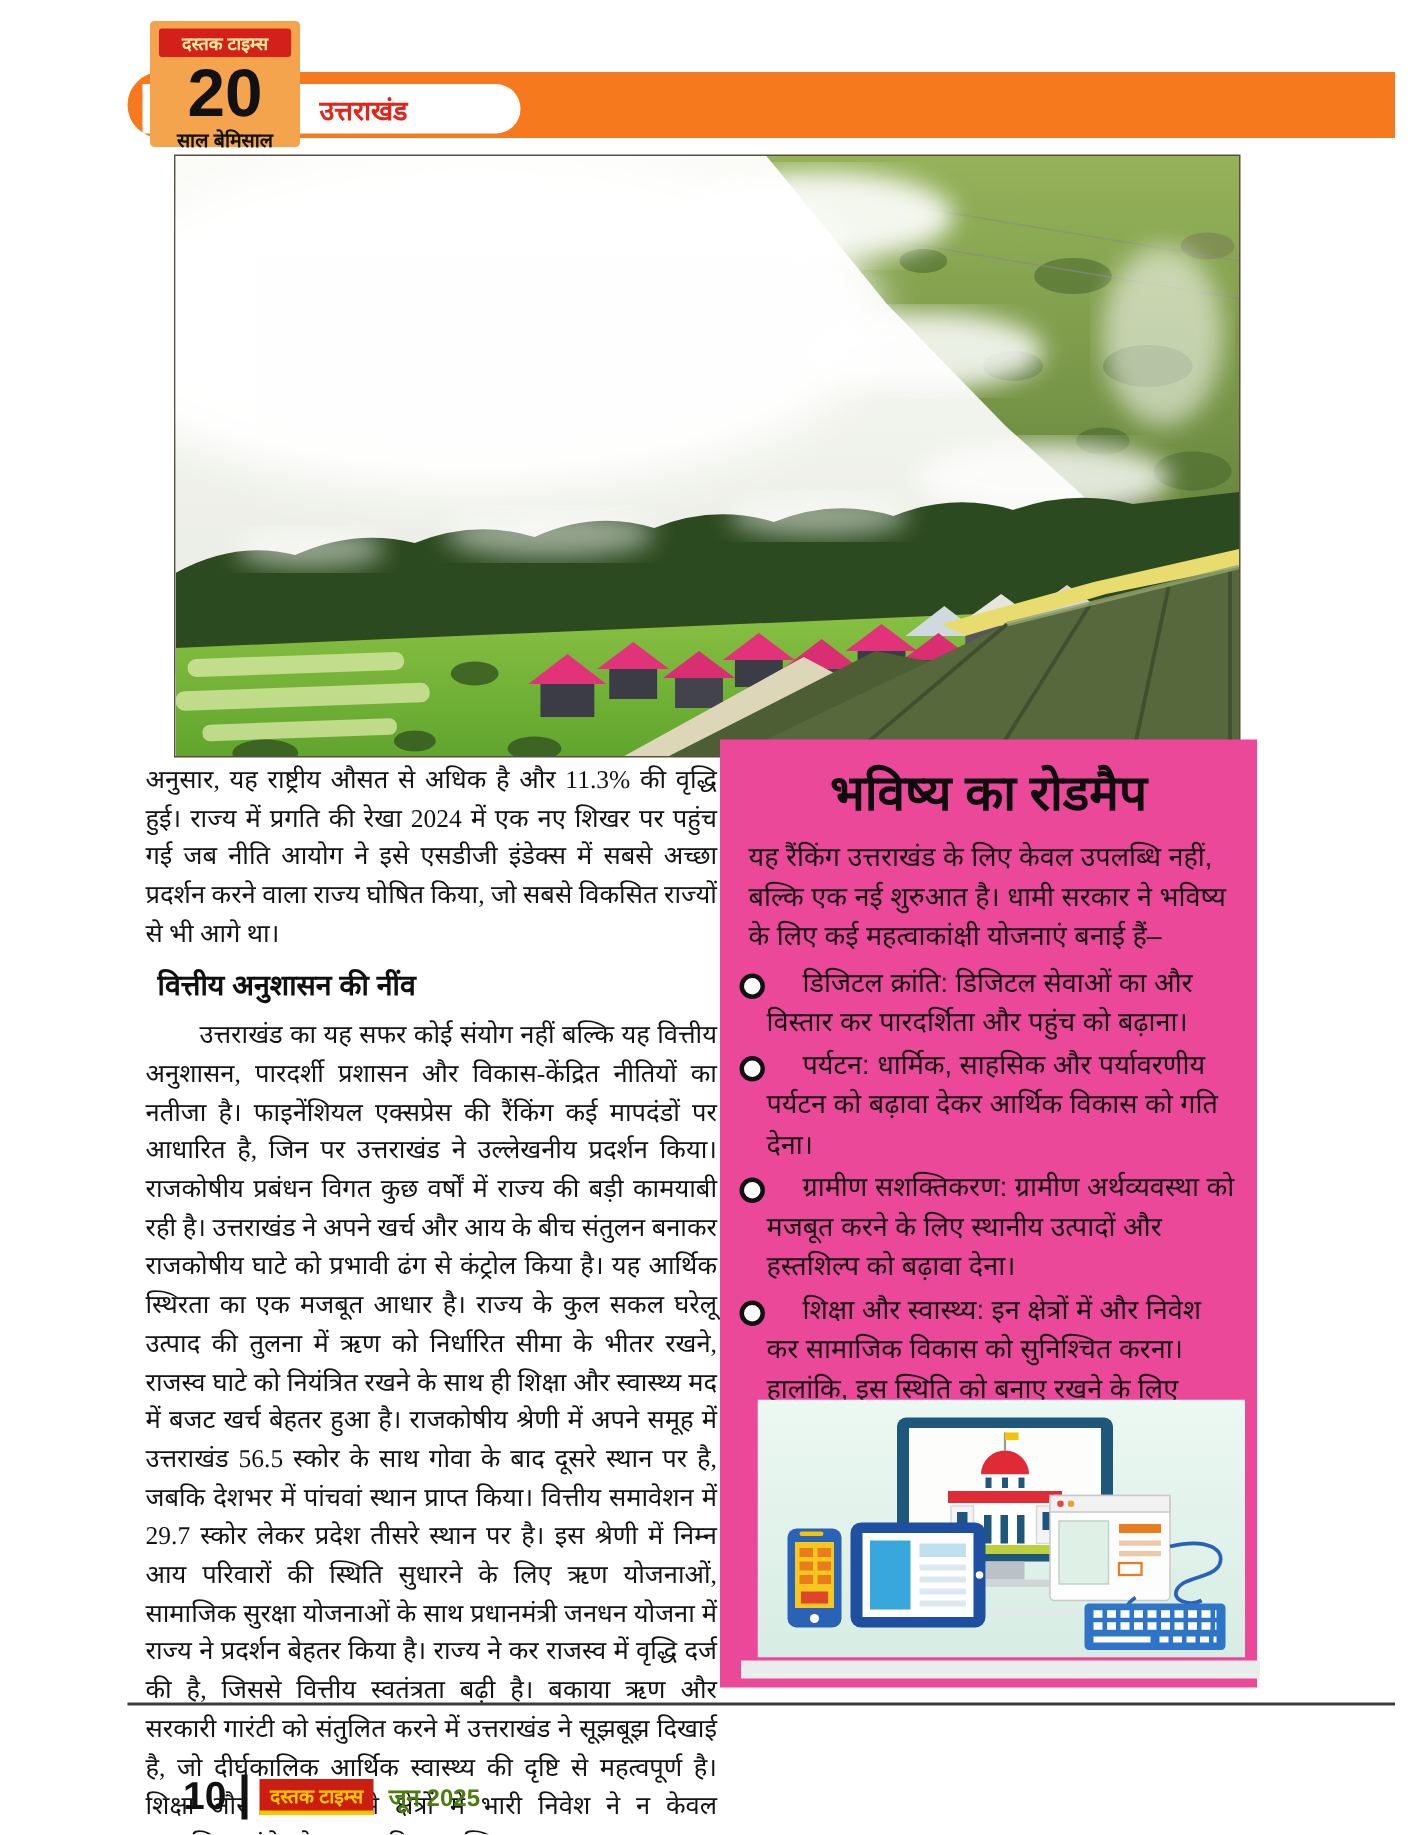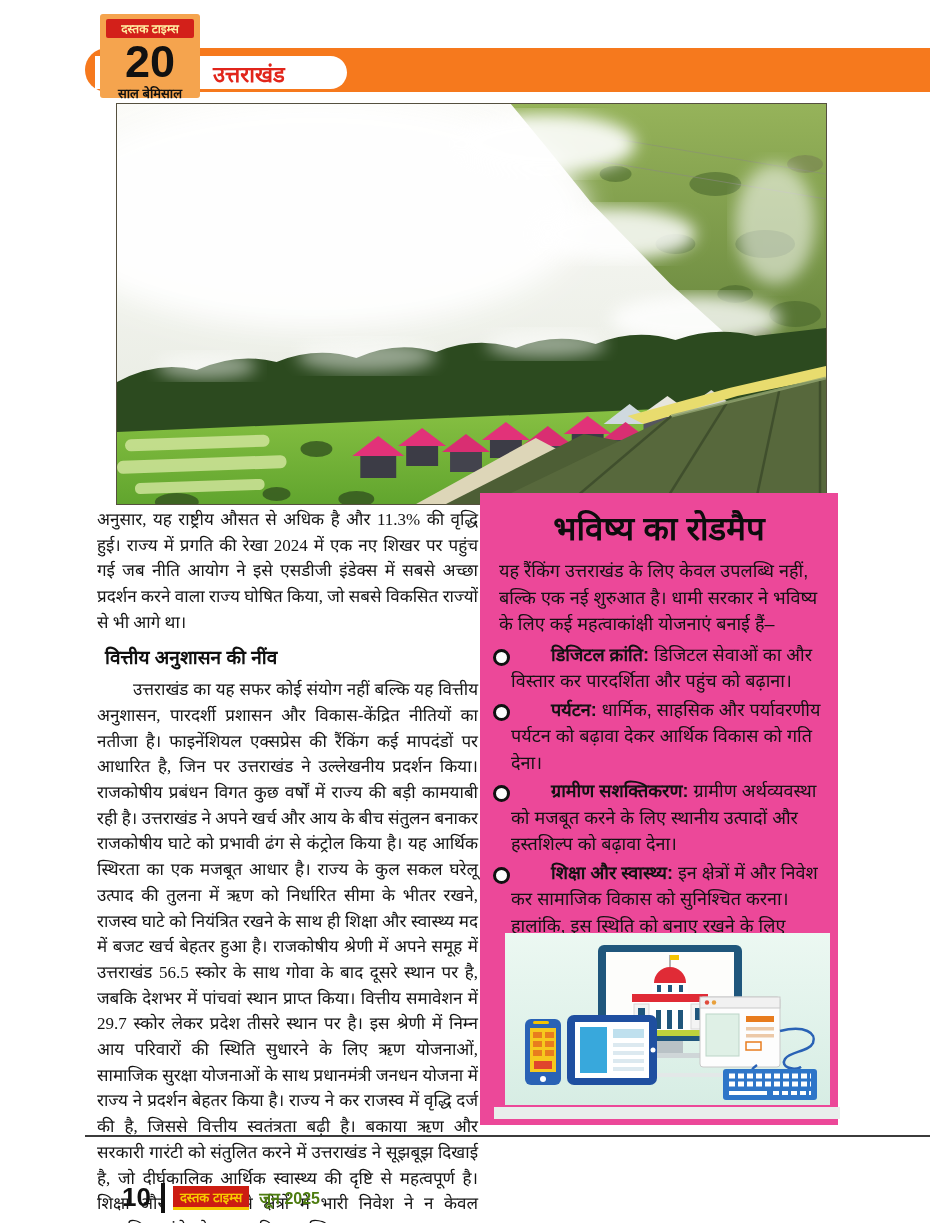--- a/index.html
+++ b/index.html
@@ -12,21 +12,21 @@
   .orange-bar {
     position:absolute; left:85px; top:48px; width:845px; height:44px;
     background:#f6791d; border-radius:22px 0 0 22px; z-index:1;
   }
   .section-pill {
     position:absolute; left:95px; top:56px; width:252px; height:33px;
     background:#ffffff; border-radius:0 17px 17px 0; z-index:2;
     display:flex; align-items:center; padding-left:118px; box-sizing:border-box;
   }
   .section-pill .section-title {
-    color:#e1251b; font-weight:bold; font-size:22px;
+    color:#e1251b; font-weight:bold; font-size:18px;
     font-family:"Liberation Sans", sans-serif;
   }
   .logo-box {
     position:absolute; left:100px; top:14px; width:100px; height:84px;
     background:#f5a44e; z-index:3; text-align:center; border-radius:3px;
     font-family:"Liberation Sans", sans-serif;
   }
   .logo-badge {
     margin:5px auto 0; width:88px; background:#d3201a; color:#ffec9f;
     font-size:12px; font-weight:bold; padding:1px 0; border-radius:2px;
@@ -67,21 +67,21 @@
   .roadmap-intro { font-size:18px; line-height:26.5px; margin:0 0 4px 4px; }
   .roadmap ul { list-style:none; margin:2px 0 0 0; padding:0; }
   .roadmap li {
     position:relative; padding-left:16px; font-size:18px; line-height:26.5px;
     margin-bottom:2px;
   }
   .ring {
     position:absolute; left:-2px; top:7px; width:11px; height:11px;
     border:3px solid #111; border-radius:50%; background:#fdfdfd;
   }
-  .b-label { font-weight:bold; margin-left:40px; }
+  .b-label { font-weight:normal; margin-left:24px; }
 
   
   .illustration {
     position:absolute; left:25px; top:440px; width:325px; height:172px;
   }
   .illustration svg { display:block; width:100%; height:100%; }
   .illu-shadow {
     position:absolute; left:14px; top:614px; width:346px; height:12px;
     background:#e9eeec;
   }

